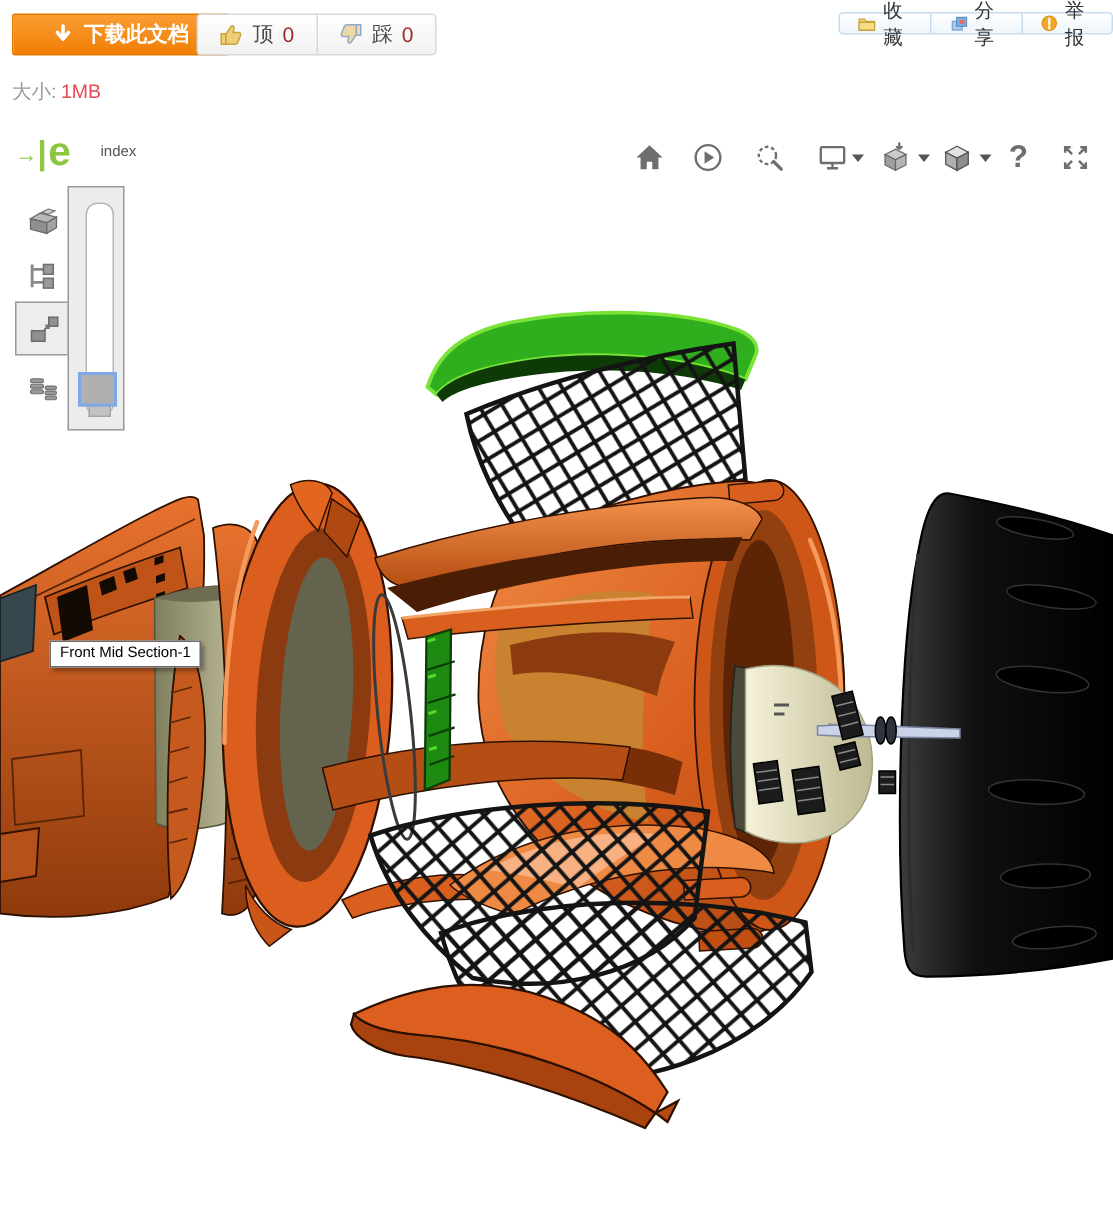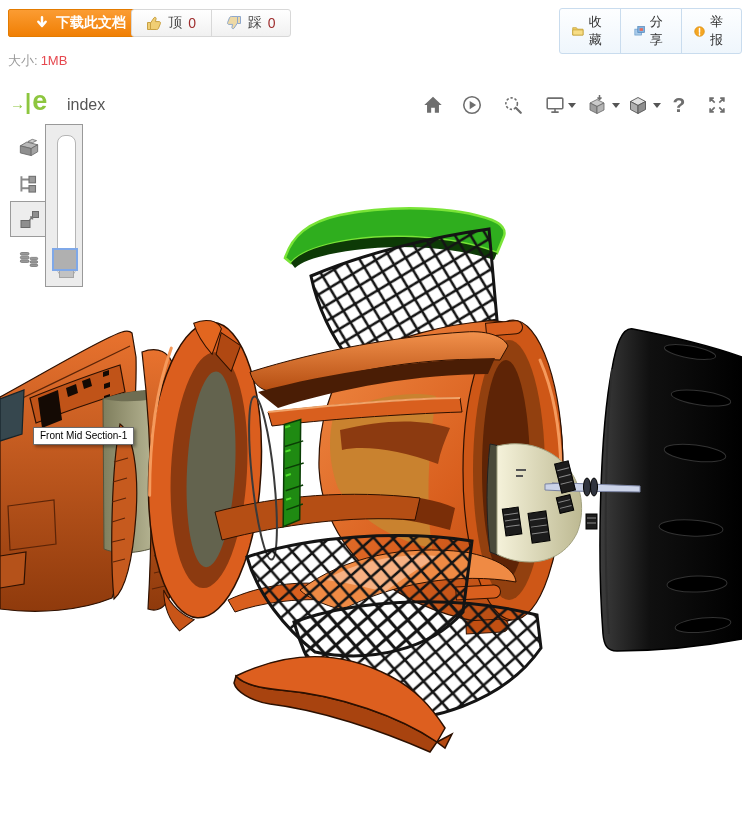--- a/index.html
+++ b/index.html
@@ -9,33 +9,33 @@
   
   .dl-btn{left:8px;top:9px;height:28px;padding:0 26px;display:flex;align-items:center;gap:7px;
     background:linear-gradient(#fb9c33,#f07f04);border:1px solid #e37b00;border-radius:2px;
     color:#fff;font-size:14px;font-weight:bold;cursor:pointer;box-sizing:border-box;}
   .vote-group{left:131px;top:9px;height:28px;width:160px;display:flex;box-sizing:border-box;
     background:linear-gradient(#ffffff,#f1f1f1);border:1px solid #d8d8d8;border-radius:3px;}
   .vote-cell{flex:1;display:flex;align-items:center;justify-content:center;gap:6px;
     font-size:14px;color:#4a4a4a;cursor:pointer;}
   .vote-cell + .vote-cell{border-left:1px solid #d8d8d8;}
   .vote-count{color:#9e2c2c;}
-  .act-group{left:559px;top:8px;height:46px;display:flex;box-sizing:border-box;
+  .act-group{left:559px;top:8px;height:15px;display:flex;box-sizing:border-box;
     background:linear-gradient(#fdfeff,#eff6fc);border:1px solid #c9dcee;border-radius:3px;}
   .act-cell{display:flex;align-items:center;justify-content:center;gap:5px;padding:0 12px;
     font-size:13px;color:#333;cursor:pointer;}
   .act-cell + .act-cell{border-left:1px solid #c9dcee;justify-content:flex-end;}
   .meta-row{left:8px;top:52px;font-size:13px;color:#999;}
   .meta-row b{color:#e6484f;font-weight:normal;margin-left:3px;}
   
   .logo{left:10px;top:88px;color:#8dc63f;display:flex;align-items:flex-end;cursor:default;}
   .logo .arr{font-size:15px;line-height:20px;}
   .logo .bar{font-size:22px;line-height:24px;font-weight:bold;margin:0 1px 0 0;}
   .logo .e{font-size:27px;line-height:26px;font-weight:bold;}
-  .docname{left:67px;top:96px;font-size:16px;color:#555;}
+  .docname{left:67px;top:96px;font-size:10px;color:#555;}
   .vtool{top:93px;width:24px;height:24px;display:flex;align-items:center;justify-content:center;cursor:pointer;}
   .caret{width:0;height:0;border-left:4px solid transparent;border-right:4px solid transparent;
     border-top:5px solid #555;position:absolute;}
   .help-q{font-size:21px;font-weight:bold;color:#6e6e6e;}
   
   .side-icon{left:16px;width:26px;height:26px;cursor:pointer;}
   .sel-box{left:10px;top:201px;width:36px;height:36px;background:#ededed;border:1px solid #9b9b9b;box-sizing:border-box;}
   .slider-panel{left:45px;top:124px;width:38px;height:163px;background:#ececec;border:1px solid #999;box-sizing:border-box;}
   .slider-track{left:57px;top:135px;width:19px;height:142px;background:#fff;border:1px solid #b5b5b5;
     border-radius:8px;box-sizing:border-box;}

